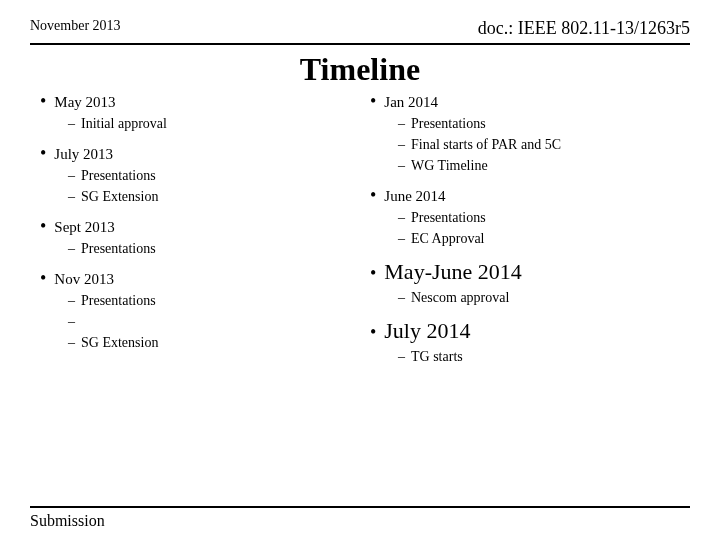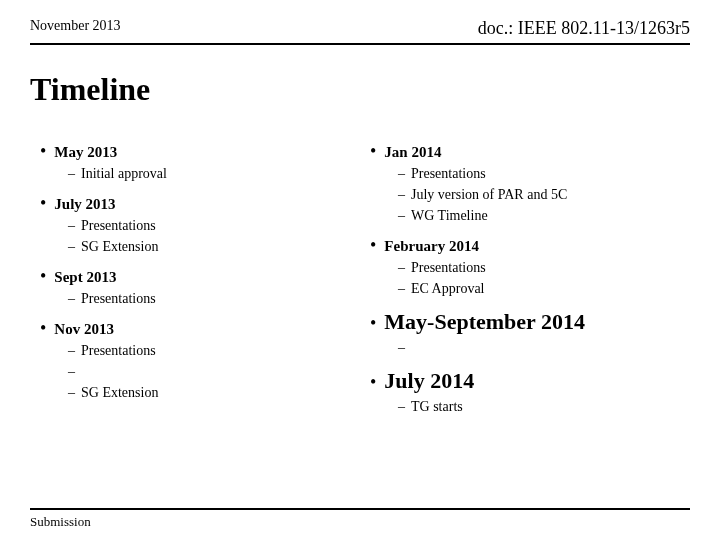--- a/index.html
+++ b/index.html
@@ -11,43 +11,42 @@
       font-size: 15px;
       color: #000;
       overflow: hidden;
     }
     .page {
       width: 720px;
       height: 540px;
       padding: 18px 30px 10px 30px;
       display: flex;
       flex-direction: column;
-      gap: 20px;
     }
     .header {
       display: flex;
       justify-content: space-between;
       align-items: flex-start;
       border-bottom: 2px solid #000;
       padding-bottom: 4px;
       margin-bottom: 6px;
     }
     .header-left {
       font-size: 14px;
       font-weight: normal;
     }
     .header-right {
       font-size: 18px;
       font-weight: normal;
     }
     .title {
-      text-align: left;
+      text-align: center;
       font-size: 32px;
       font-weight: bold;
-      margin-bottom: 14px;
+      margin-bottom: 4px;
       font-family: Times New Roman, serif;
     }
     .content {
       display: flex;
       flex: 1;
       gap: 0;
     }
     .col {
       flex: 1;
       padding: 0 10px;
@@ -59,21 +58,21 @@
       display: flex;
       align-items: baseline;
       gap: 8px;
       font-size: 15px;
     }
     .bullet-dot {
       font-size: 18px;
       line-height: 1;
     }
     .bullet-label {
-      font-weight: bold;
+      font-weight: normal;
       font-size: 15px;
     }
     .bullet-label.large {
       font-size: 22px;
     }
     .sub-items {
       margin-left: 28px;
       margin-top: 2px;
     }
     .sub-item {
@@ -85,21 +84,21 @@
     .sub-dash {
       font-size: 14px;
     }
     .footer {
       display: flex;
       justify-content: space-between;
       align-items: flex-start;
       border-top: 2px solid #000;
       padding-top: 4px;
       margin-top: 6px;
-      font-size: 13px;
+      font-size: 16px;
     }
   </style>
 </head>
 <body>
 
 <div class="page">
   <div class="header">
     <span class="header-left">November 2013</span>
     <span class="header-right">doc.: IEEE 802.11-13/1263r5</span>
   </div>
@@ -174,52 +173,53 @@
             <span class="bullet-dot">•</span>
             <span class="bullet-label">Jan 2014</span>
           </div>
           <div class="sub-items">
             <div class="sub-item">
               <span class="sub-dash">–</span>
               <span>Presentations</span>
             </div>
             <div class="sub-item">
               <span class="sub-dash">–</span>
-              <span>July version of PAR and 5C</span>
+              <span>Final starts of PAR and 5C</span>
             </div>
             <div class="sub-item">
               <span class="sub-dash">–</span>
               <span>WG Timeline</span>
             </div>
           </div>
         </div>
         <div class="bullet-item">
           <div class="bullet-main">
             <span class="bullet-dot">•</span>
-            <span class="bullet-label">February 2014</span>
+            <span class="bullet-label">June 2014</span>
           </div>
           <div class="sub-items">
             <div class="sub-item">
               <span class="sub-dash">–</span>
               <span>Presentations</span>
             </div>
             <div class="sub-item">
               <span class="sub-dash">–</span>
               <span>EC Approval</span>
             </div>
           </div>
         </div>
         <div class="bullet-item">
           <div class="bullet-main">
             <span class="bullet-dot">•</span>
-            <span class="bullet-label large">May-September 2014</span>
-          </div>
-          <div class="sub-items">
-            <div class="sub-item">
-              <span class="sub-dash">–</span>
+            <span class="bullet-label large">May-June 2014</span>
+          </div>
+          <div class="sub-items">
+            <div class="sub-item">
+              <span class="sub-dash">–</span>
+              <span>Nescom approval</span>
             </div>
           </div>
         </div>
         <div class="bullet-item">
           <div class="bullet-main">
             <span class="bullet-dot">•</span>
             <span class="bullet-label large">July 2014</span>
           </div>
           <div class="sub-items">
             <div class="sub-item">

